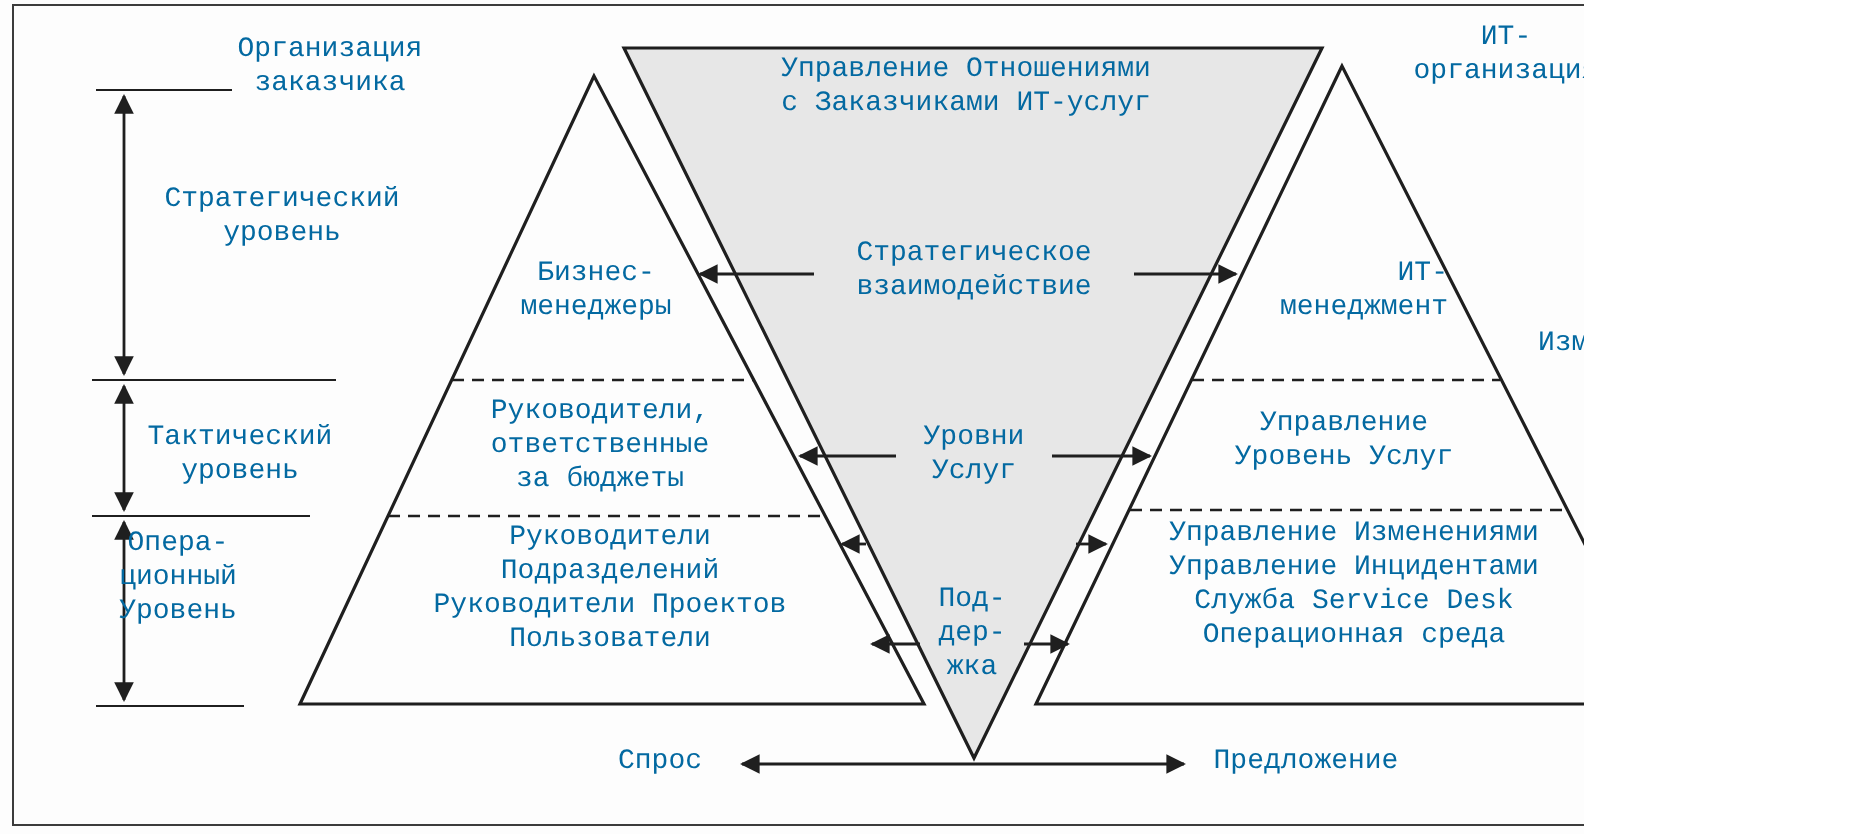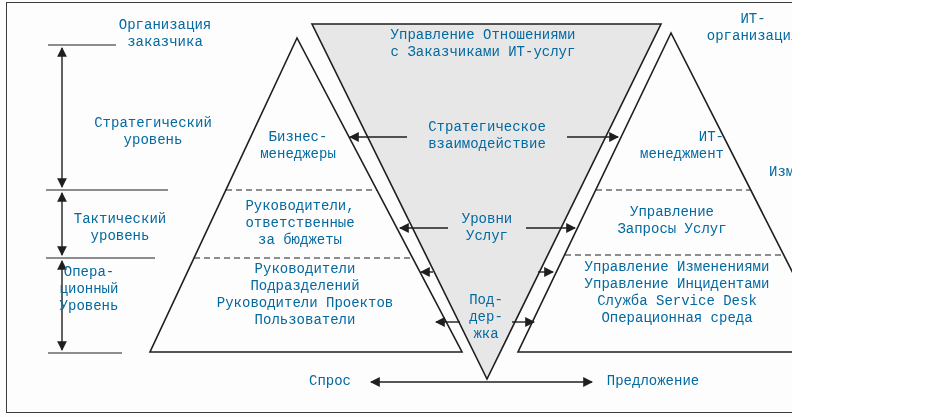--- a/index.html
+++ b/index.html
@@ -92,27 +92,27 @@
 ответственные
 за бюджеты</div>
   <div class="lbl" style="left:213px;top:261px;width:184px;">Руководители
 Подразделений
 Руководители Проектов
 Пользователи</div>
 
   <div class="lbl" style="left:618px;top:129px;width:106px;text-align:right;">ИТ-
 менеджмент</div>
   <div class="lbl" style="left:605px;top:204px;width:134px;">Управление
-Запросы Услуг</div>
+Уровень Услуг</div>
   <div class="lbl" style="left:577px;top:259px;width:200px;">Управление Изменениями
 Управление Инцидентами
 Служба Service Desk
 Операционная среда</div>
 
-  <div class="lbl" style="left:92px;top:92px;width:122px;margin-top:23px;">Стратегический
+  <div class="lbl" style="left:80px;top:92px;width:122px;">Стратегический
 уровень</div>
   <div class="lbl" style="left:62px;top:211px;width:116px;">Тактический
 уровень</div>
   <div class="lbl" style="left:48px;top:264px;width:82px;">Опера-
 ционный
 Уровень</div>
 
   <div class="lbl bg-white" style="left:769px;top:164px;width:70px;">Изменения</div>
   <div class="lbl bg-white rot" style="left:817px;top:221px;width:86px;">Отчетность</div>
 

